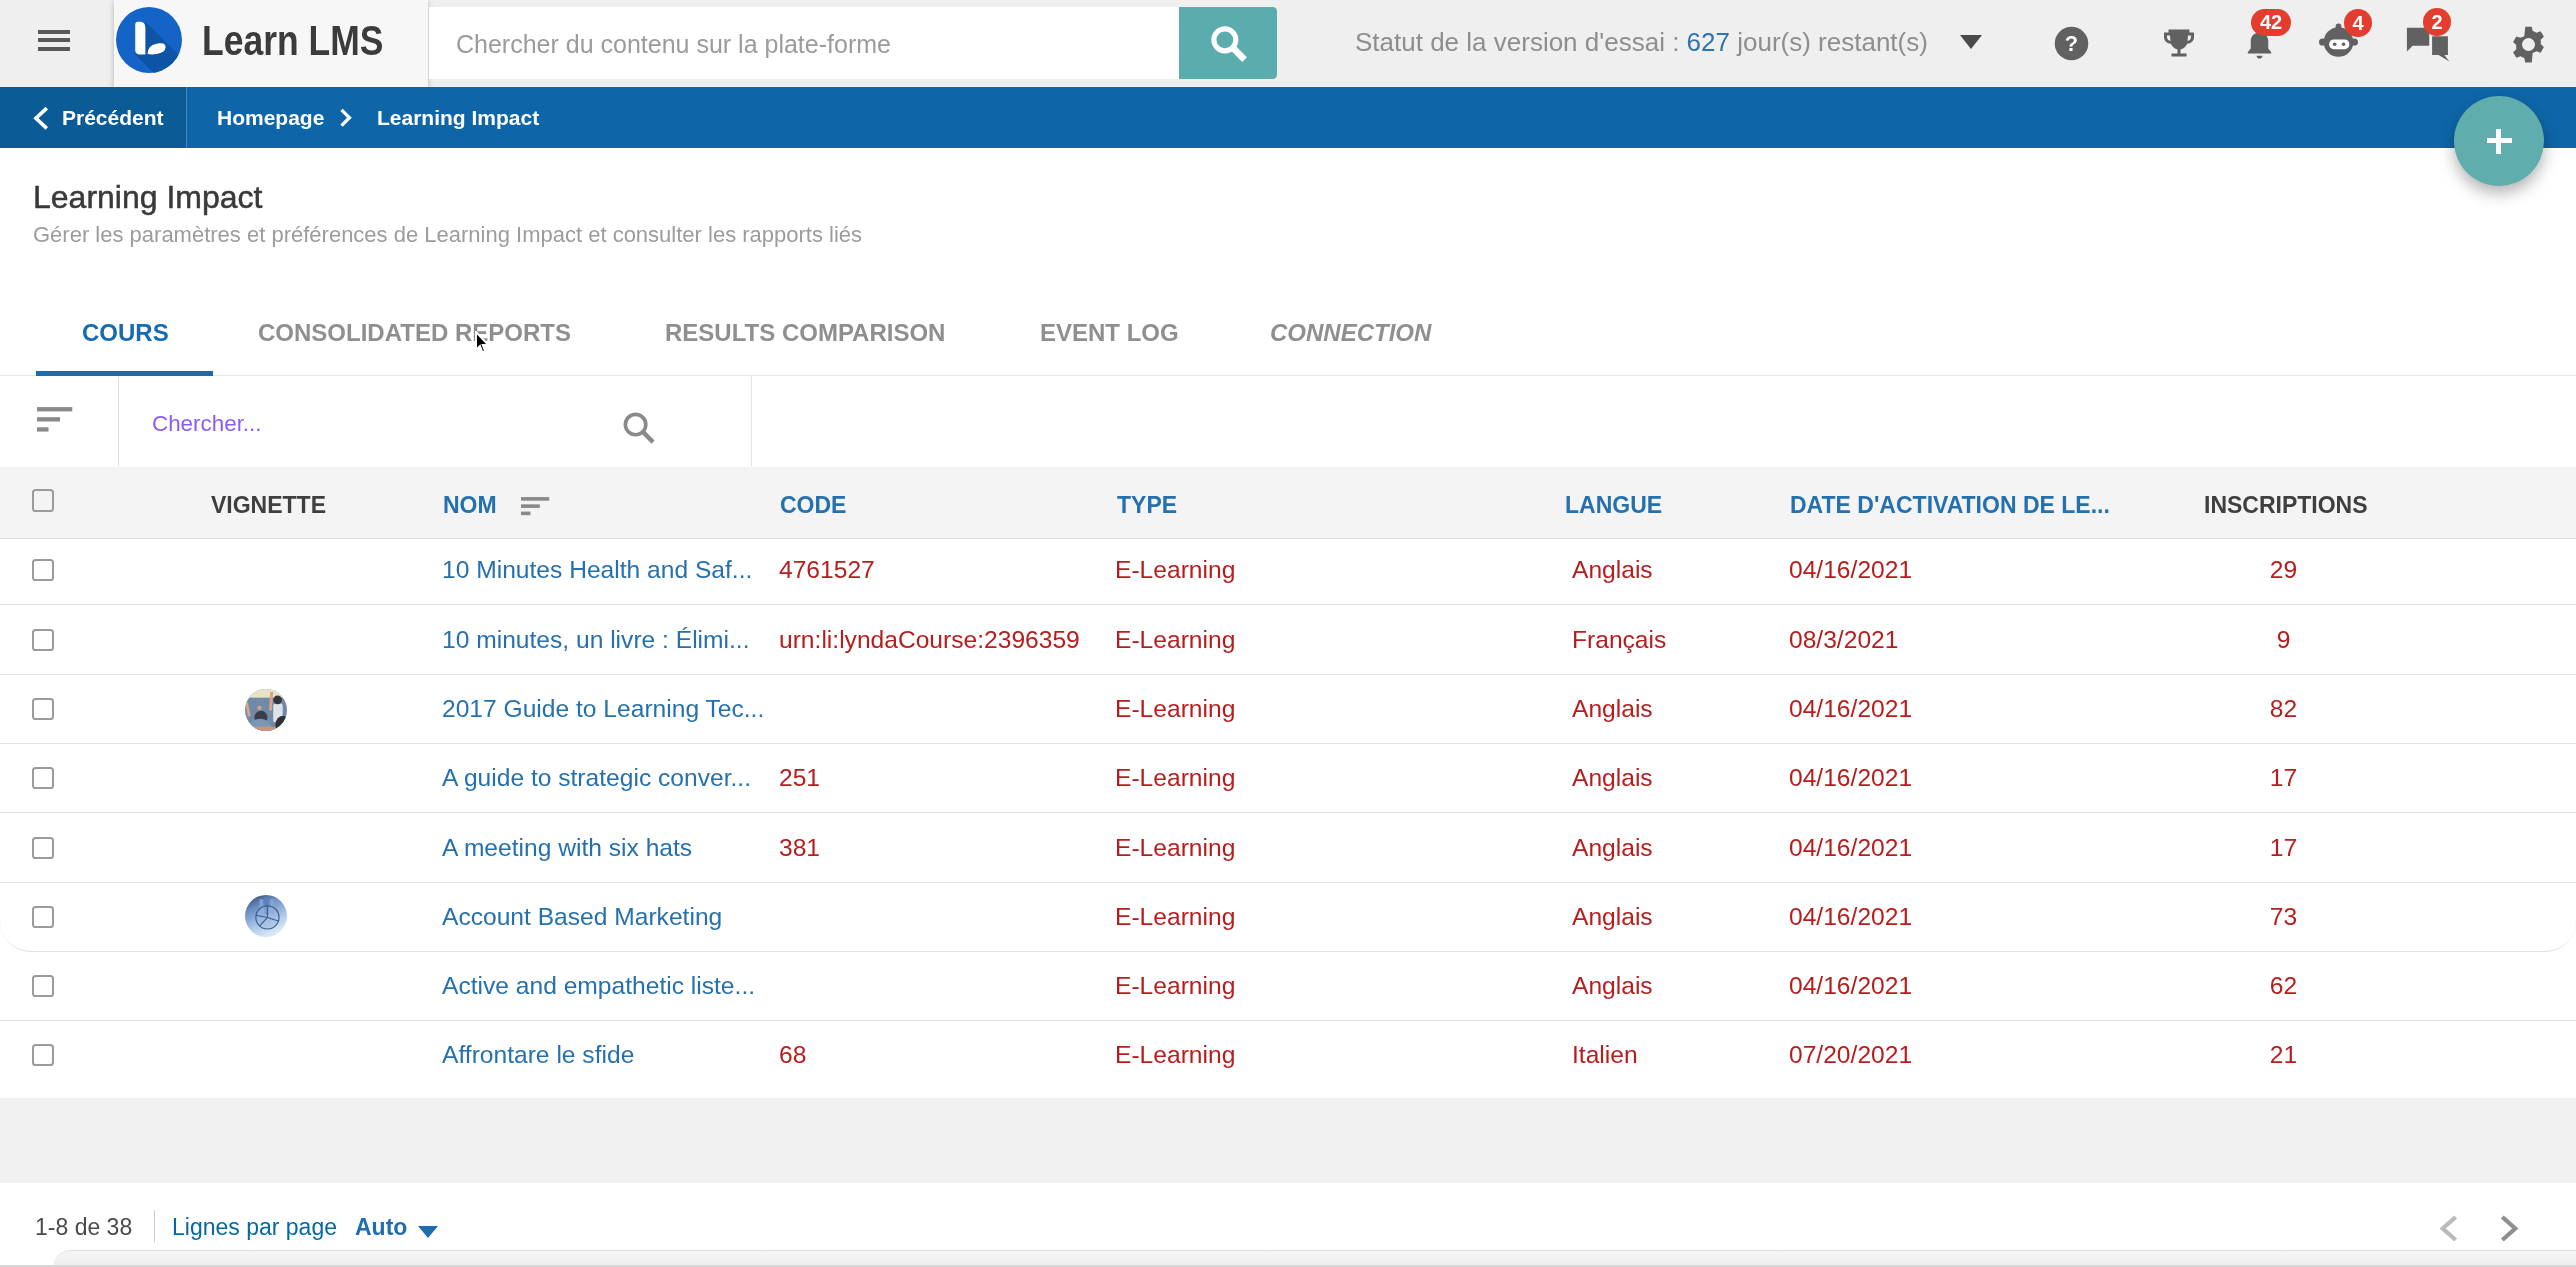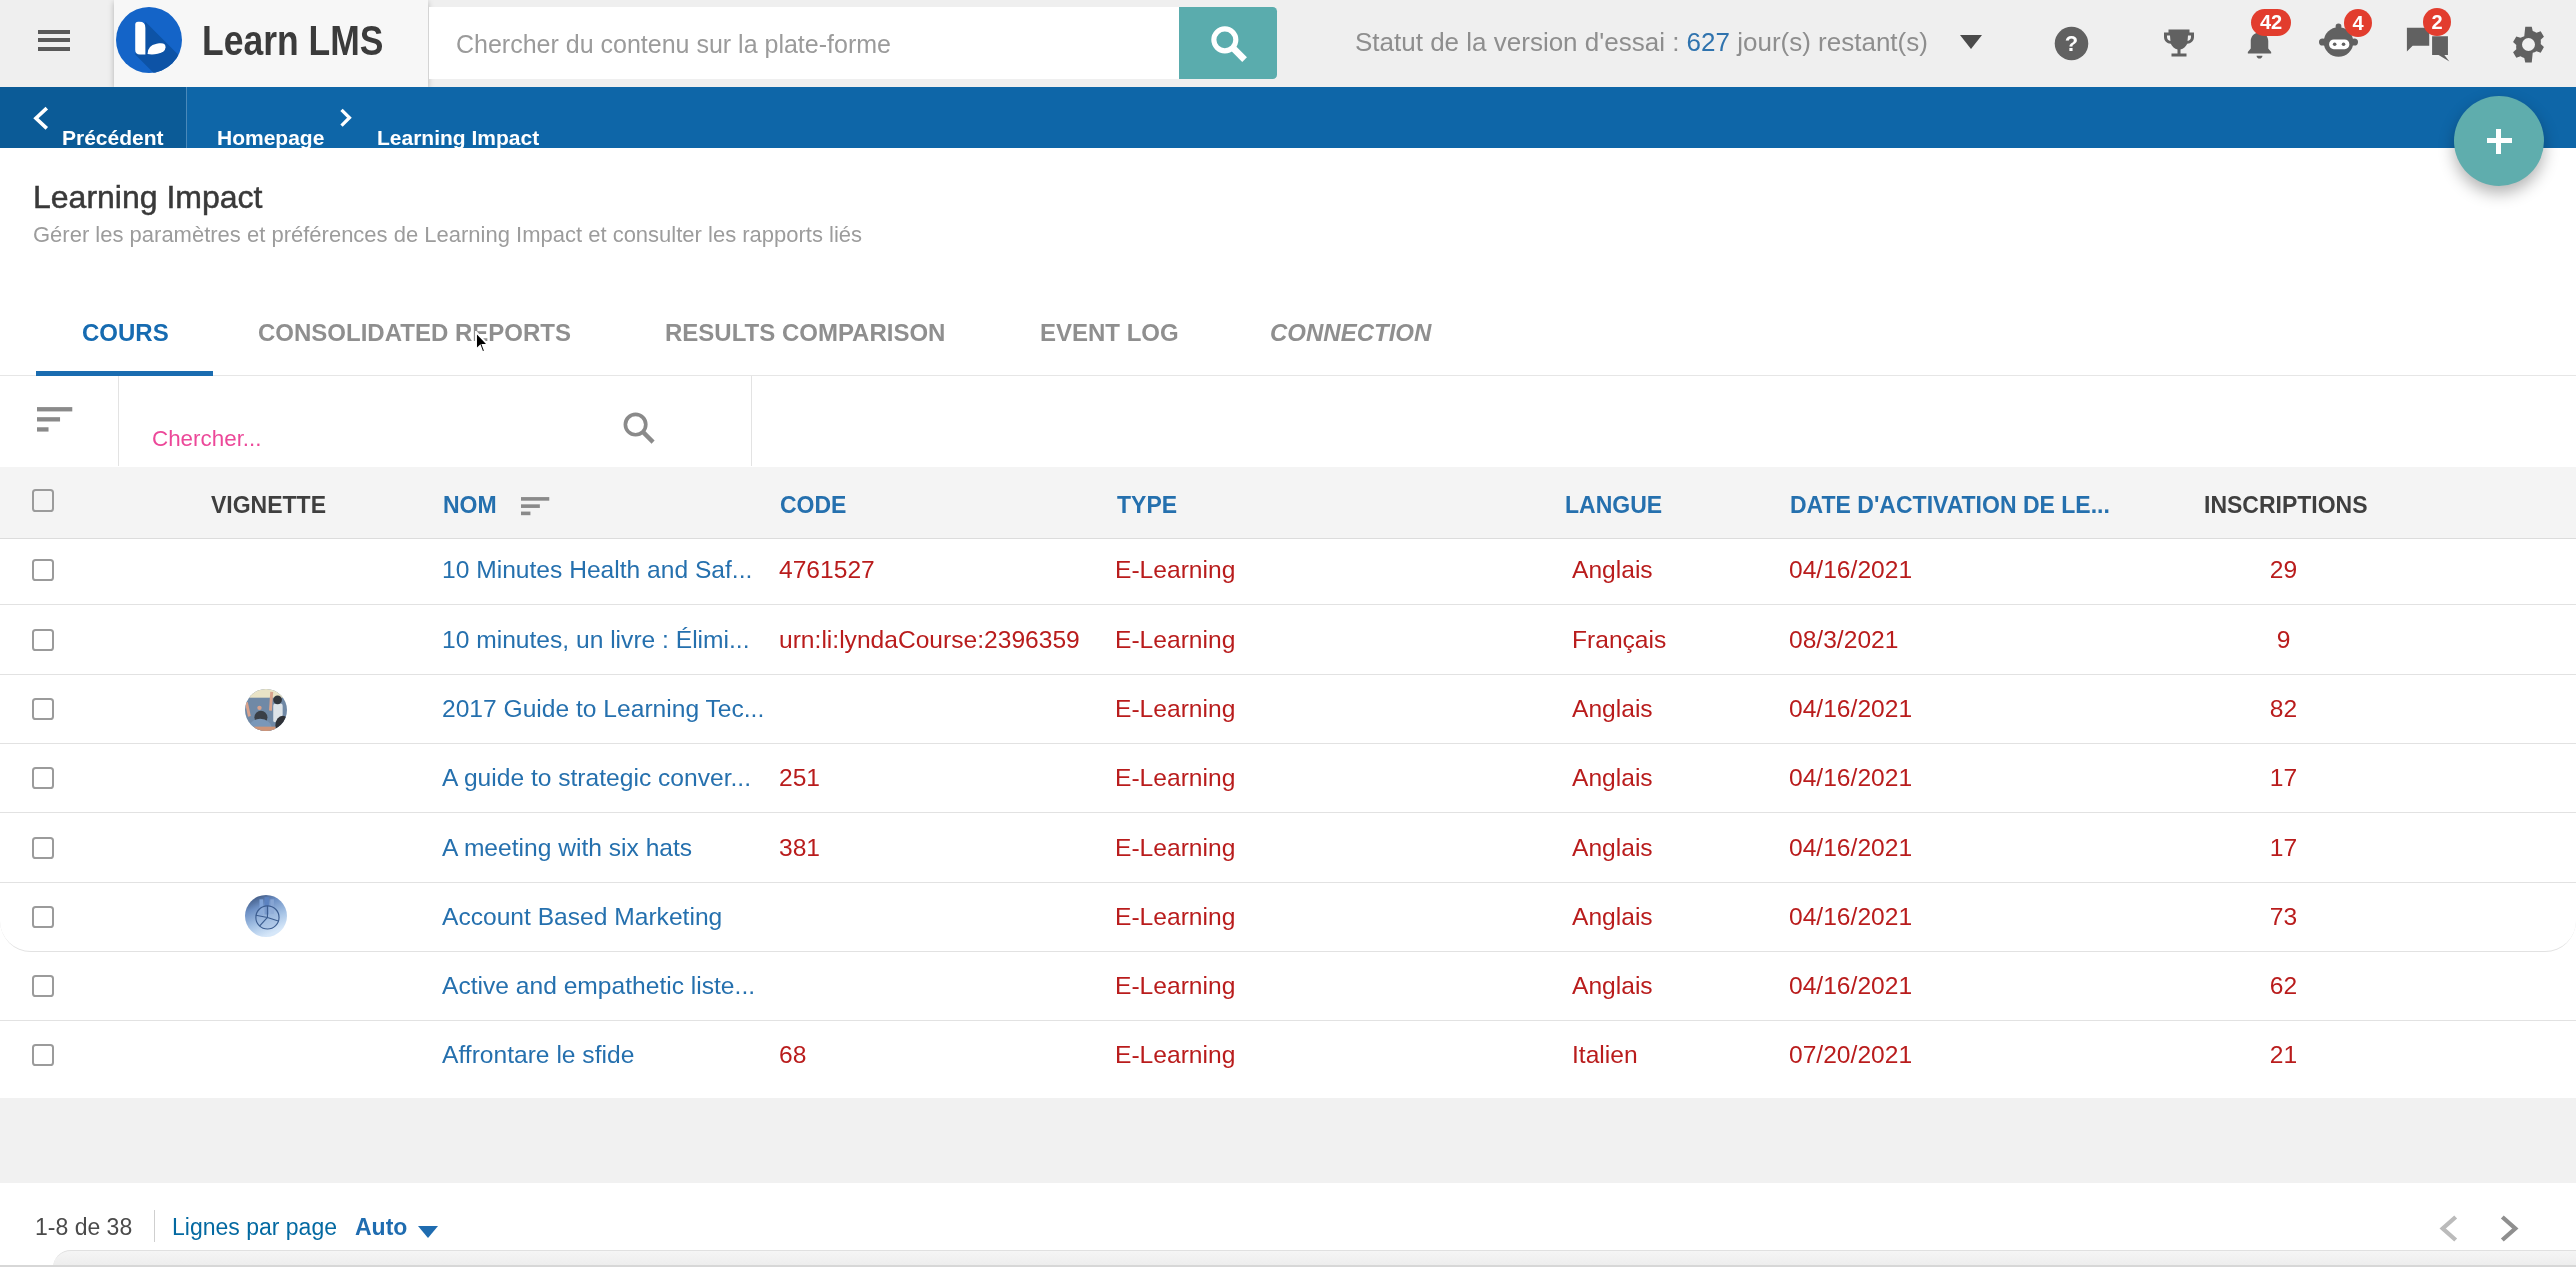--- a/index.html
+++ b/index.html
@@ -15,41 +15,41 @@
 #searchbox { position:absolute; left:429px; top:7.2px; width:750px; height:72px; background:#fff; }
 #searchbox span { position:absolute; left:27px; top:22.4px; font-size:25px; color:#9b9b9b; }
 #searchbtn { position:absolute; left:1179px; top:7.2px; width:98px; height:72px; background:#5aacad; border-radius:0 4.3px 4.3px 0; }
 #status { position:absolute; left:1355px; top:27px; font-size:26px; color:#8e8e8e; }
 #status b { color:#2f73ae; font-weight:normal; }
 .caret { display:inline-block; width:0; height:0; border-left:11.6px solid transparent; border-right:11.6px solid transparent; border-top:14.5px solid #4a4a4a; vertical-align:middle; margin-left:32px; margin-bottom:4.3px; }
 
 
 #bluebar { position:absolute; left:0; top:87px; width:2576px; height:61px; background:#0e66a8; }
 #backsec { position:absolute; left:0; top:0; width:187px; height:61px; background:#0b5b97; border-right:1.4px solid #4a89ba; }
-.bc { position:absolute; top:0; height:61px; line-height:61px; color:#fff; font-size:21px; font-weight:bold;margin-top:20px; }
+.bc { position:absolute; top:0; height:61px; line-height:61px; color:#fff; font-size:21px; font-weight:bold; }
 
 
 #fab { position:absolute; left:2454px; top:96px; width:90px; height:90px; border-radius:50%; background:#5fadad; box-shadow:0 7.2px 16px rgba(0,0,0,0.3); }
 #fab:before { content:""; position:absolute; left:42px; top:33px; width:5px; height:24.6px; background:#fff; }
 #fab:after { content:""; position:absolute; left:33px; top:42px; width:24.6px; height:5px; background:#fff; }
 
 
 #h1 { position:absolute; left:33px; top:179px; font-size:32px; color:#393939; -webkit-text-stroke:0.5px #393939; }
 #subtitle { position:absolute; left:33px; top:222px; font-size:22px; color:#9c9c9c; }
 
 
 .tab { position:absolute; top:319px; font-size:24px; font-weight:bold; color:#8f8f8f; }
 .tab.active { color:#166bb1; }
 #tabline { position:absolute; left:0; top:375px; width:2576px; height:1.4px; background:#e6e6e6; }
 #tabunder { position:absolute; left:36px; top:371px; width:177px; height:5px; background:#1a6cb0; }
 
 
 #vline1 { position:absolute; left:118px; top:376px; width:1.4px; height:90px; background:#e3e3e3; }
 #vline2 { position:absolute; left:751px; top:376px; width:1.4px; height:90px; background:#e3e3e3; }
-#chercher { position:absolute; left:152px; top:426px; font-size:22.4px; color:#ec4899;text-align:center; }
+#chercher { position:absolute; left:152px; top:411px; font-size:22.4px; color:#8b5cf6;text-align:center; }
 
 
 #thead { position:absolute; left:0; top:467px; width:2576px; height:72px; background:#f4f4f4; border-bottom:1.4px solid #dcdcdc; }
 .hcell { position:absolute; top:24.6px; font-size:23px; font-weight:bold; color:#3f3f3f; }
 .hcell.blue { color:#2570ae; }
 .row { position:absolute; left:0; width:2576px; height:70px; border-bottom:1.4px solid #e2e2e2; }
 .cb { position:absolute; left:32px; width:22.4px; height:22.4px; border:2.9px solid #9b9b9b; border-radius:3.6px; }
 .cell { position:absolute; font-size:24.6px; color:#b91c1c; }
 .cell.link { color:#2570ae; }
 

